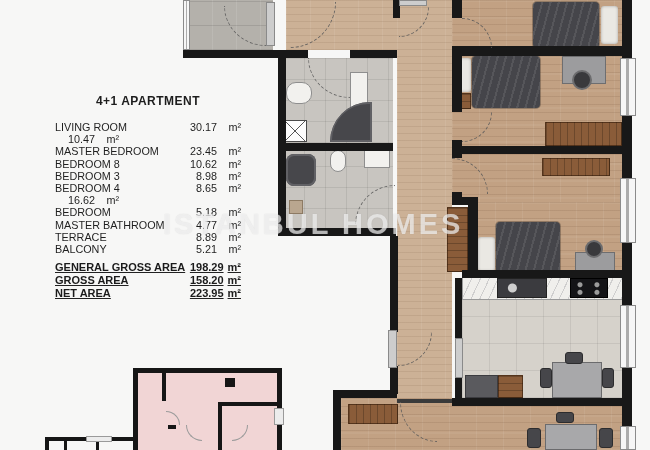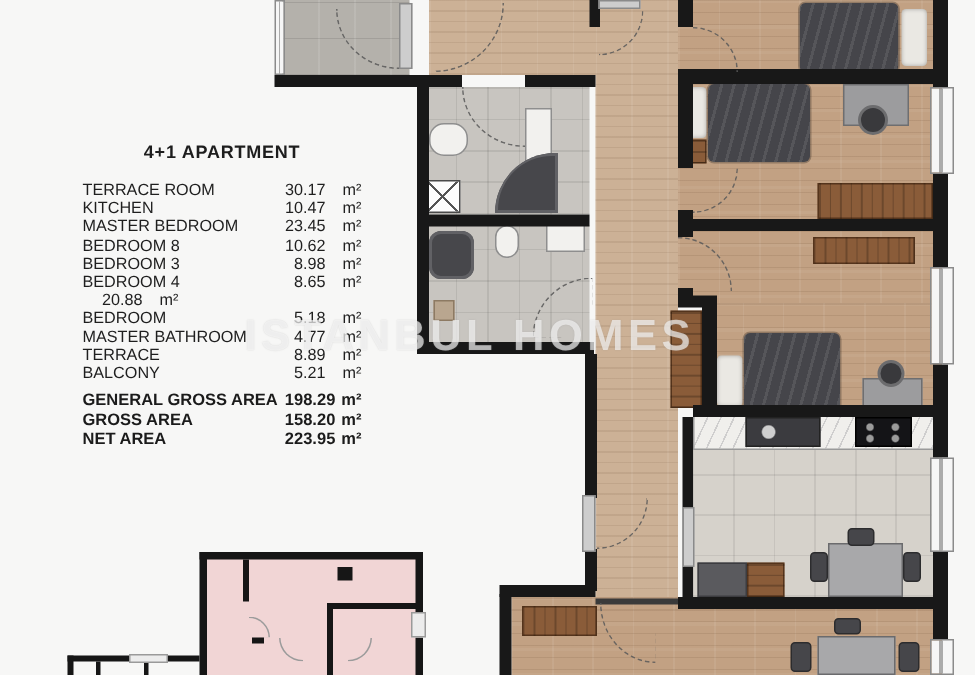--- a/index.html
+++ b/index.html
@@ -8,21 +8,21 @@
   .abs{position:absolute;}
 
   
   #legend{left:55px;top:94px;width:186px;}
   .lg-title{font-size:12px;font-weight:bold;text-align:center;letter-spacing:.5px;color:#1d1d1d;}
   .lg-rows{position:absolute;left:0;top:27px;width:186px;}
   .lg-row{display:flex;font-size:10.8px;line-height:12.2px;height:12.2px;color:#1f1f1f;white-space:nowrap;}
   .lg-row .lb{flex:1;}
   .lg-row .vl{width:40px;text-align:right;}
   .lg-row .un{width:24px;text-align:right;}
-  .lg-sum{position:absolute;left:0;top:167px;width:186px;}
+  .lg-sum{position:absolute;left:0;top:167px;width:186px;text-decoration:underline;}
   .lg-srow{display:flex;font-size:11px;font-weight:bold;line-height:12.8px;height:12.8px;color:#1b1b1b;white-space:nowrap;}
   .lg-srow .lb{flex:1;}
   .lg-srow .un{margin-left:4px;}
 
   
   #plan{left:180px;top:0;width:460px;height:450px;}
   .wall{background:#181818;z-index:3;}
   .wood{background-color:#c2a183;background-image:
     repeating-linear-gradient(180deg, rgba(90,60,35,.12) 0 1px, transparent 1px 8px),
     repeating-linear-gradient(90deg, rgba(255,255,255,.07) 0 1px, transparent 1px 27px),
@@ -82,26 +82,25 @@
   #watermark{left:163px;top:208px;font-size:29px;font-weight:bold;letter-spacing:3px;
     color:rgba(255,255,255,.62);text-shadow:0 0 1px rgba(140,140,140,.35);z-index:9;white-space:nowrap;}
 </style>
 </head>
 <body>
 
 <div class="abs" id="legend">
   <div class="lg-title">4+1 APARTMENT</div>
   <div class="lg-rows">
     <div class="lg-row">
-        <span class="lb">TERRACE ROOM</span>
+        <span class="lb">LIVING ROOM</span>
         <span class="vl">30.17</span>
         <span class="un">m²</span>
       </div>
     <div class="lg-row">
-        <span class="lb">KITCHEN</span>
         <span class="vl">10.47</span>
         <span class="un">m²</span>
       </div>
     <div class="lg-row">
         <span class="lb">MASTER BEDROOM</span>
         <span class="vl">23.45</span>
         <span class="un">m²</span>
       </div>
     <div class="lg-row">
         <span class="lb">BEDROOM 8</span>
@@ -112,21 +111,21 @@
         <span class="lb">BEDROOM 3</span>
         <span class="vl">8.98</span>
         <span class="un">m²</span>
       </div>
     <div class="lg-row">
         <span class="lb">BEDROOM 4</span>
         <span class="vl">8.65</span>
         <span class="un">m²</span>
       </div>
     <div class="lg-row">
-        <span class="vl">20.88</span>
+        <span class="vl">16.62</span>
         <span class="un">m²</span>
       </div>
     <div class="lg-row">
         <span class="lb">BEDROOM</span>
         <span class="vl">5.18</span>
         <span class="un">m²</span>
       </div>
     <div class="lg-row">
         <span class="lb">MASTER BATHROOM</span>
         <span class="vl">4.77</span>

